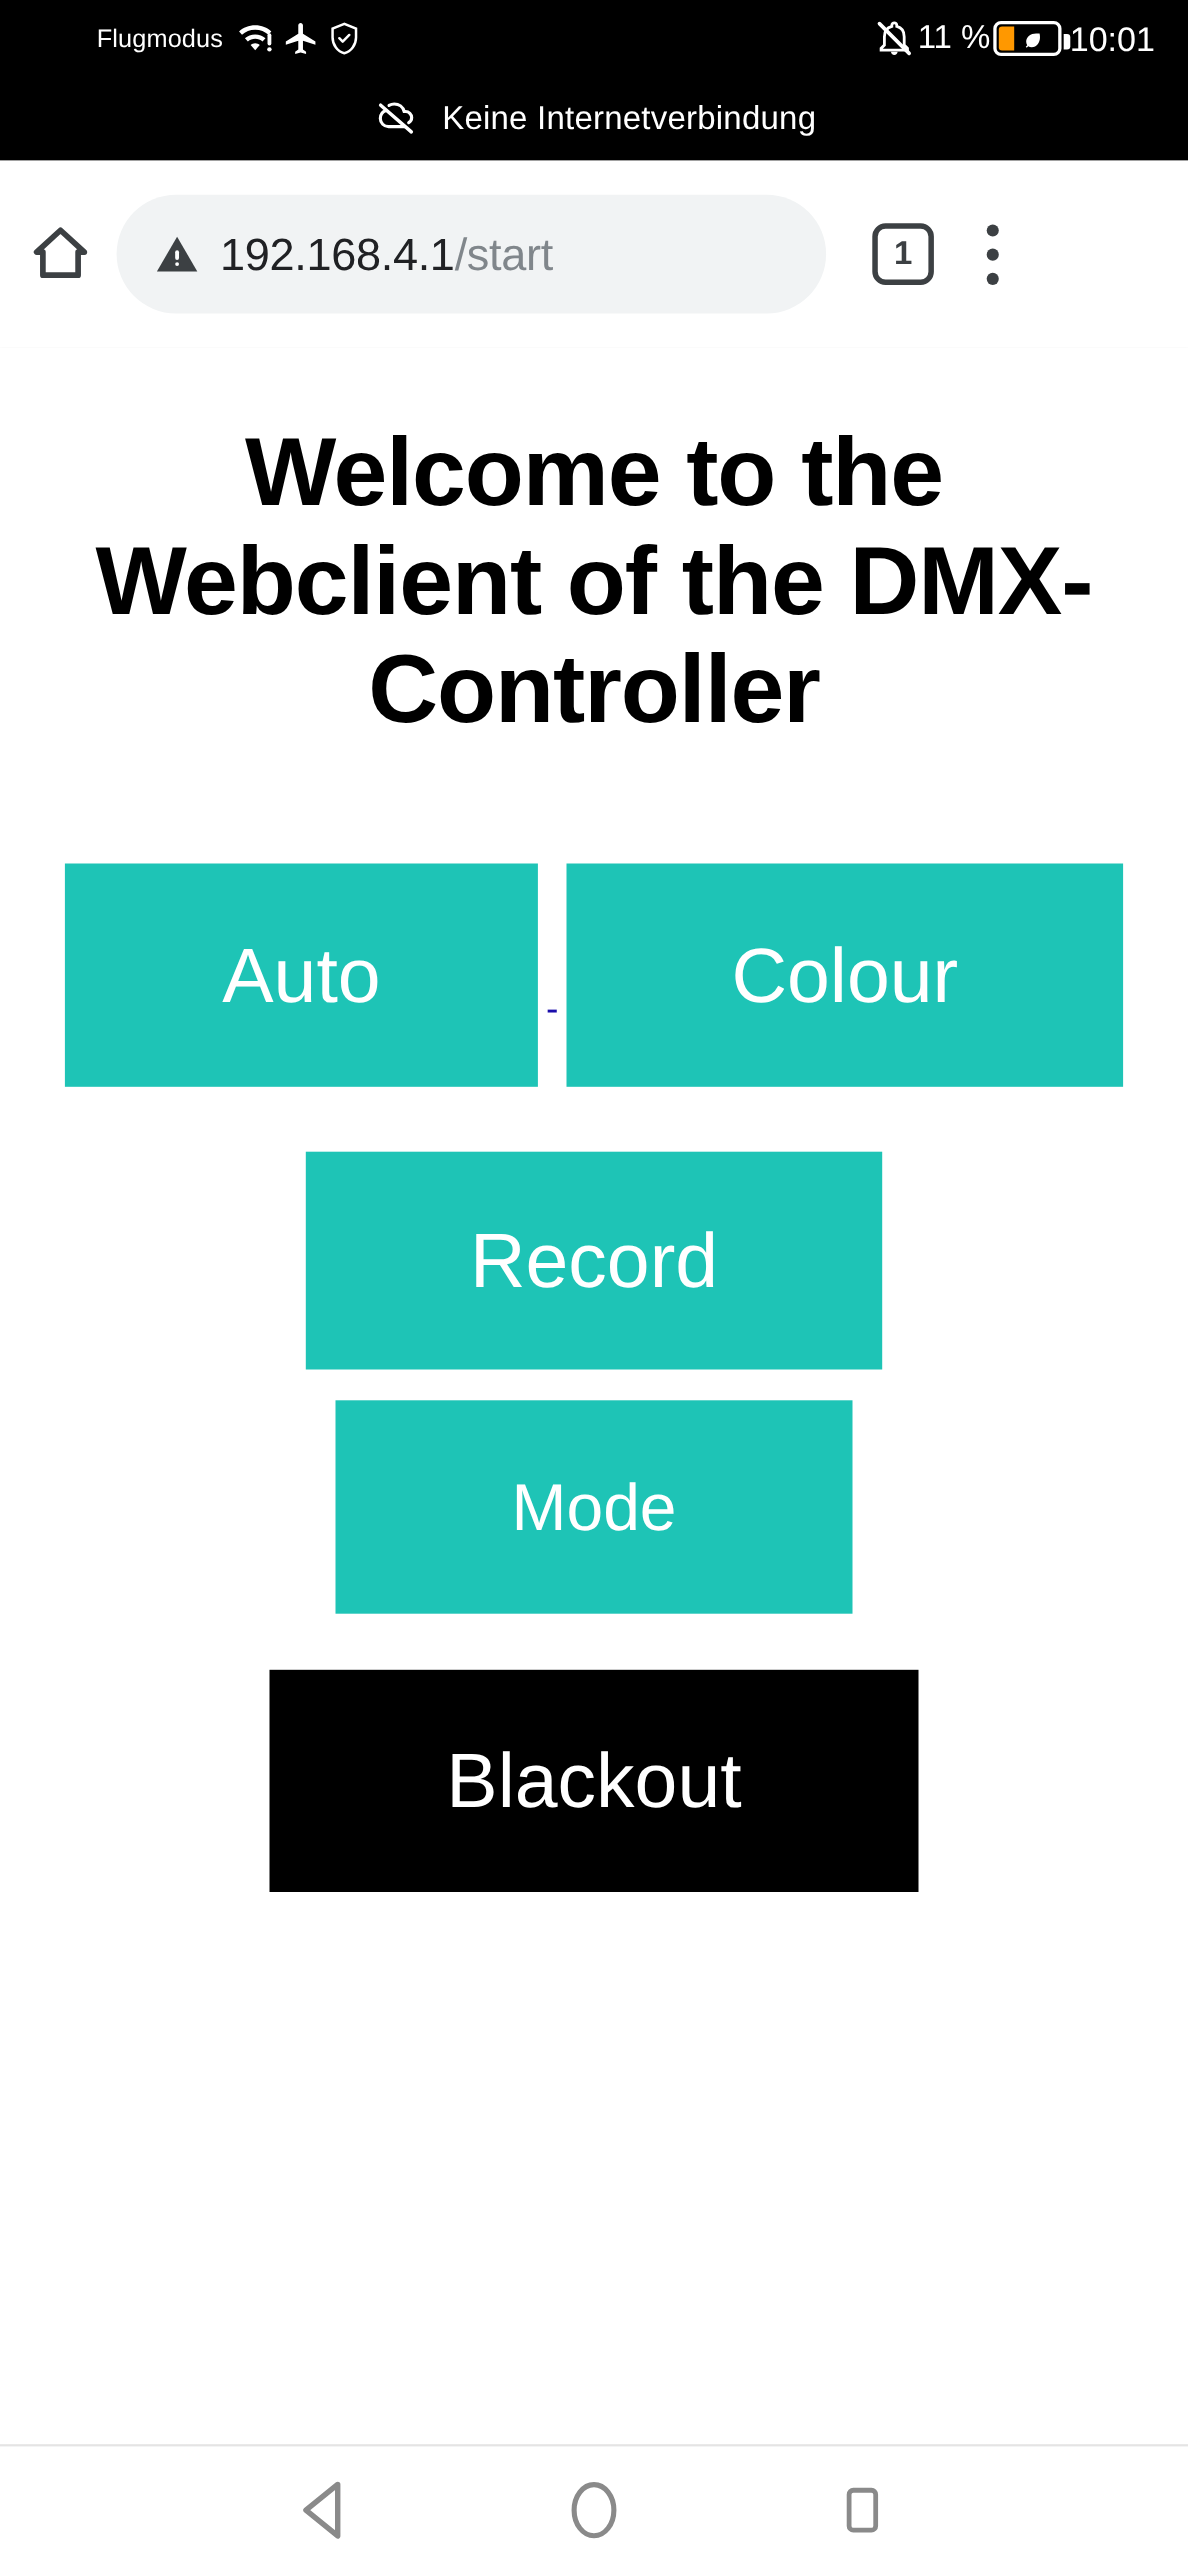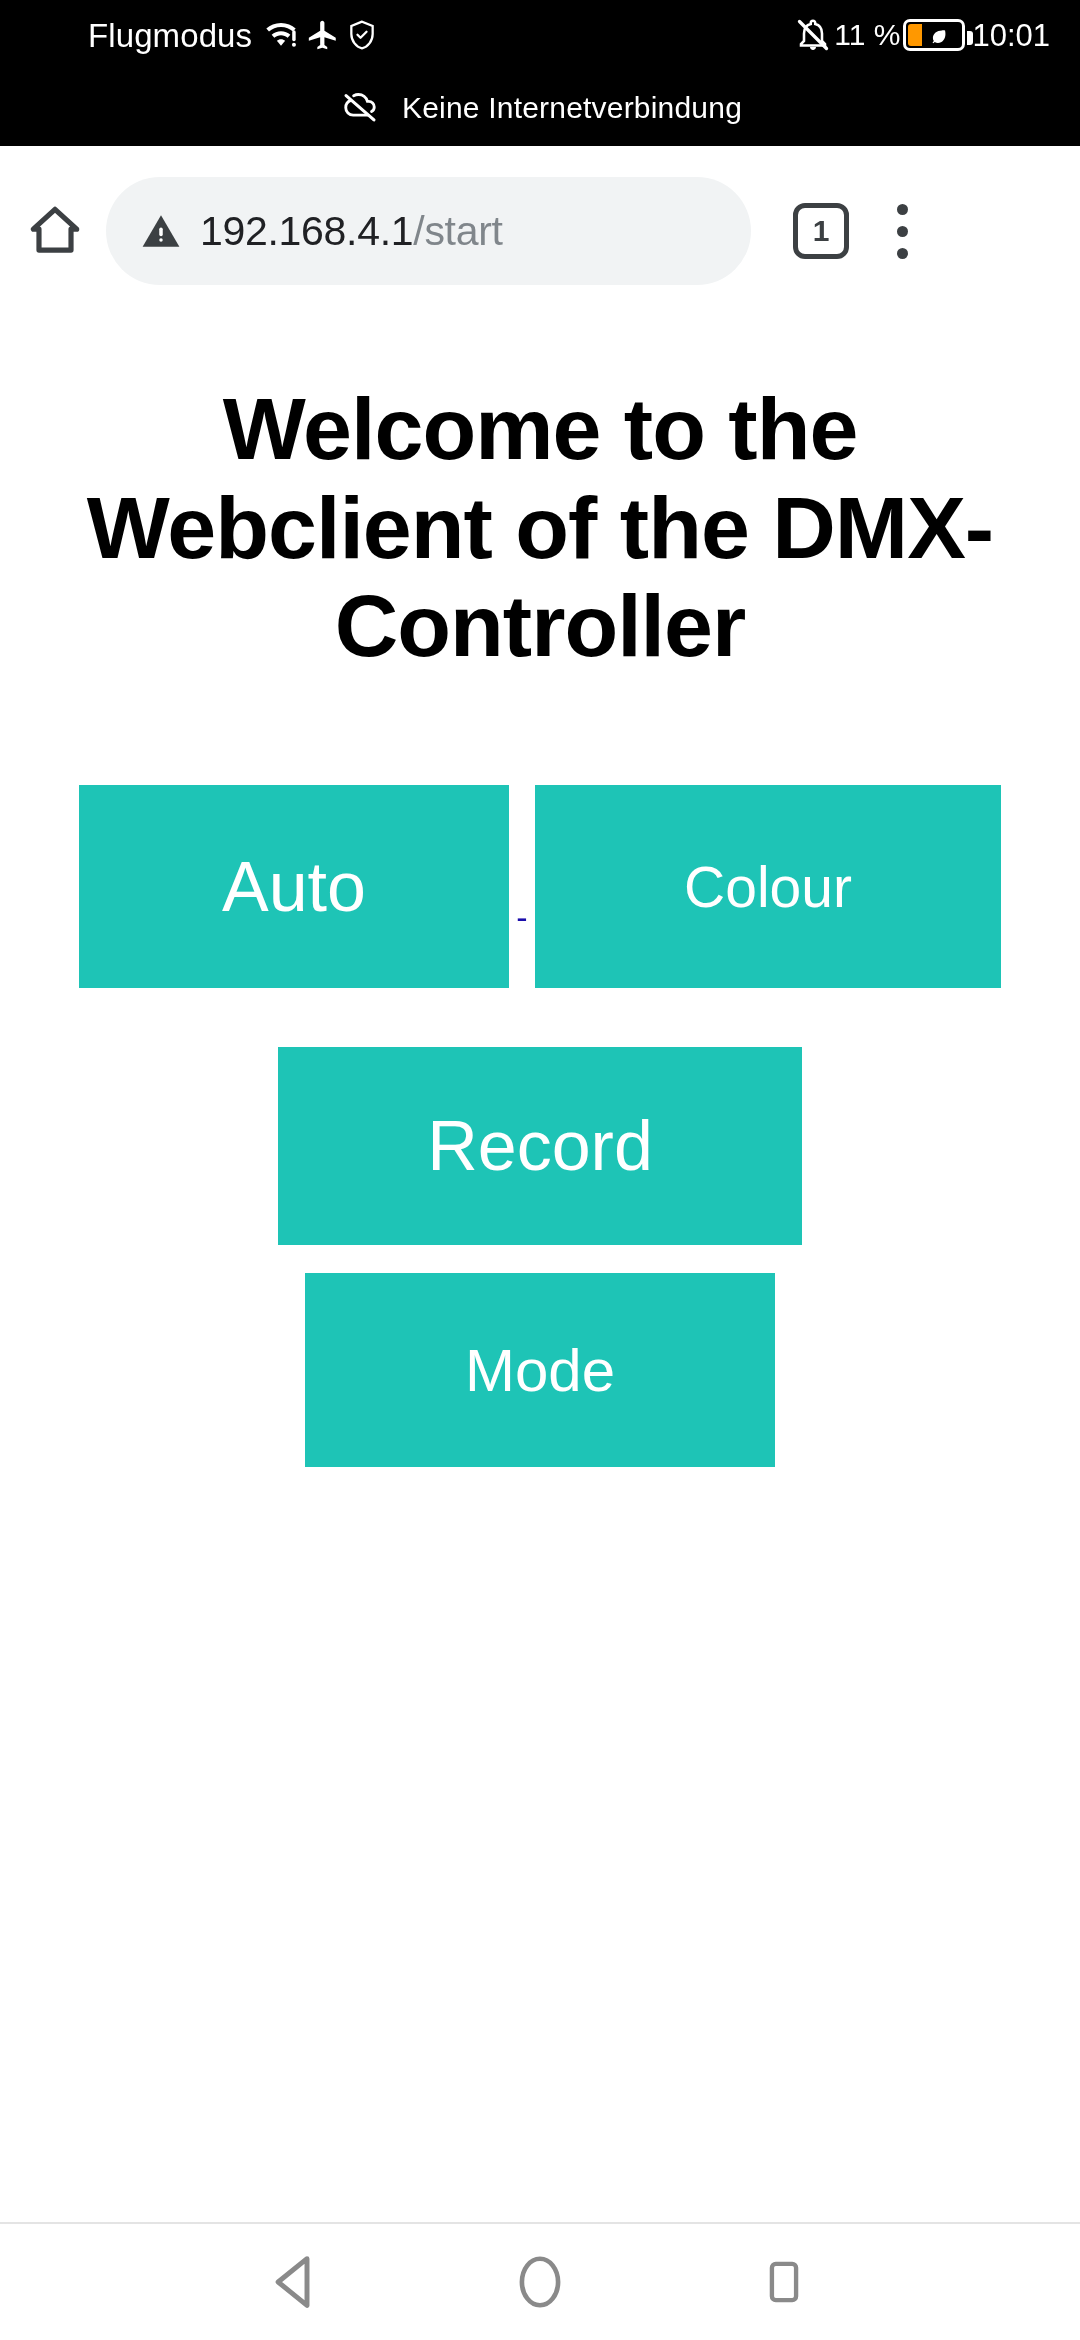--- a/index.html
+++ b/index.html
@@ -14,21 +14,21 @@
   
   .statusbar {
     position:absolute; left:0; top:0; width:1080px; height:146px;
     background:#000; color:#fff;
   }
   .sb-row1 {
     position:absolute; left:0; top:0; width:1080px; height:70px;
     display:flex; align-items:center;
   }
   .sb-left { display:flex; align-items:center; gap:6px; margin-left:88px; }
-  .sb-carrier { font-size:33px; letter-spacing:.1px; color:#fff; line-height:1; }
+  .sb-carrier { font-size:23px; letter-spacing:.1px; color:#fff; line-height:1; }
   .sb-right {
     position:absolute; right:30px; top:0; height:70px;
     display:flex; align-items:center; gap:3px;
   }
   .sb-batt-text { font-size:30px; color:#fff; line-height:1; }
   .sb-clock { font-size:31px; color:#fff; line-height:1; margin-left:4px; }
   .battery {
     position:relative; width:62px; height:32px;
     border:3px solid #fff; border-radius:7px;
     display:flex; align-items:center;
@@ -106,21 +106,21 @@
     position:absolute; left:0; top:469px; width:1080px;
     display:flex; align-items:flex-end; justify-content:center;
   }
   .btn {
     border:0; display:flex; align-items:center; justify-content:center;
     color:#ffffff; background:#1ec4b6;
     font-family:"Liberation Sans", sans-serif;
     font-weight:normal;
   }
   .btn-auto   { width:430px; height:203px; font-size:70px; }
-  .btn-colour { width:466px; height:203px; font-size:57px; }
+  .btn-colour { width:506px; height:203px; font-size:70px; }
   .row-dash {
     align-self:center; margin-top:60px;
     width:26px; color:#1a0dab; font-size:34px; line-height:1;
     text-align:center;
   }
 
   .btn-record {
     position:absolute; left:278px; top:731px;
     width:524px; height:198px; font-size:70px;
   }
@@ -253,20 +253,21 @@
     <div class="btn-row">
       <button class="btn btn-auto">Auto</button>
       <span class="row-dash">-</span>
       <button class="btn btn-colour">Colour</button>
     </div>
 
     <button class="btn btn-record">Record</button>
 
     <button class="btn btn-mode">Mode</button>
 
+    <button class="btn btn-blackout">Blackout</button>
   </div>
 
   <div class="navbar">
     <div class="nav-btn">
       <span style="display:inline-flex;">
         <svg width="66" height="66" viewBox="0 0 24 24">
           <path d="M16 3.5L5.5 12 16 20.5V3.5z" fill="none" stroke="#8a8a8a" stroke-width="1.8" stroke-linejoin="round"></path>
         </svg>
       </span>
     </div>

